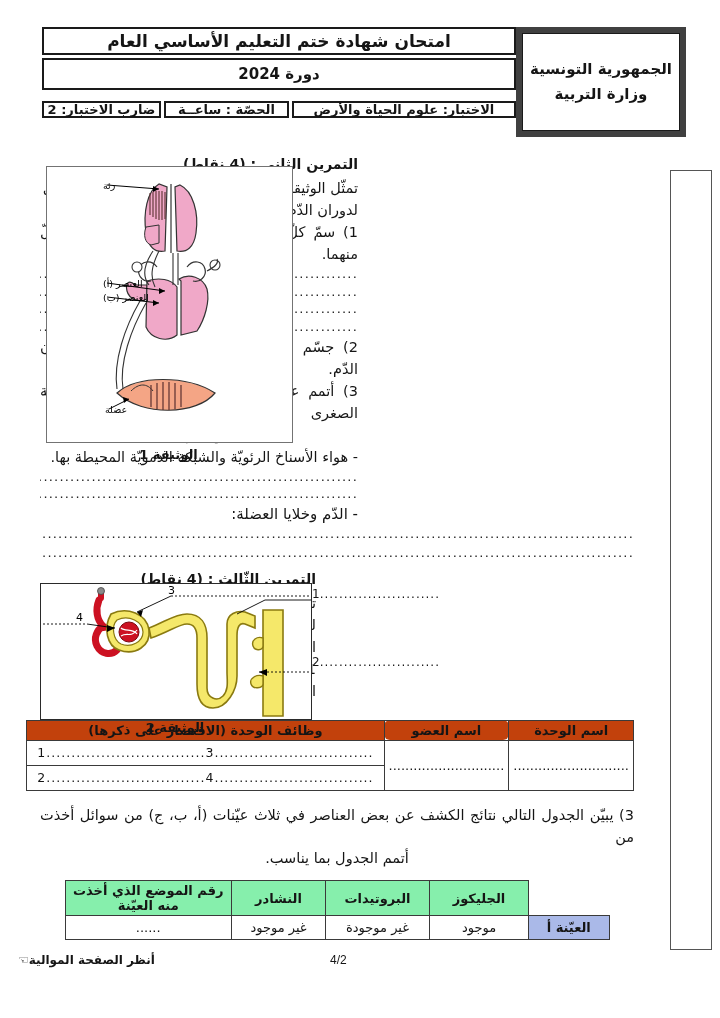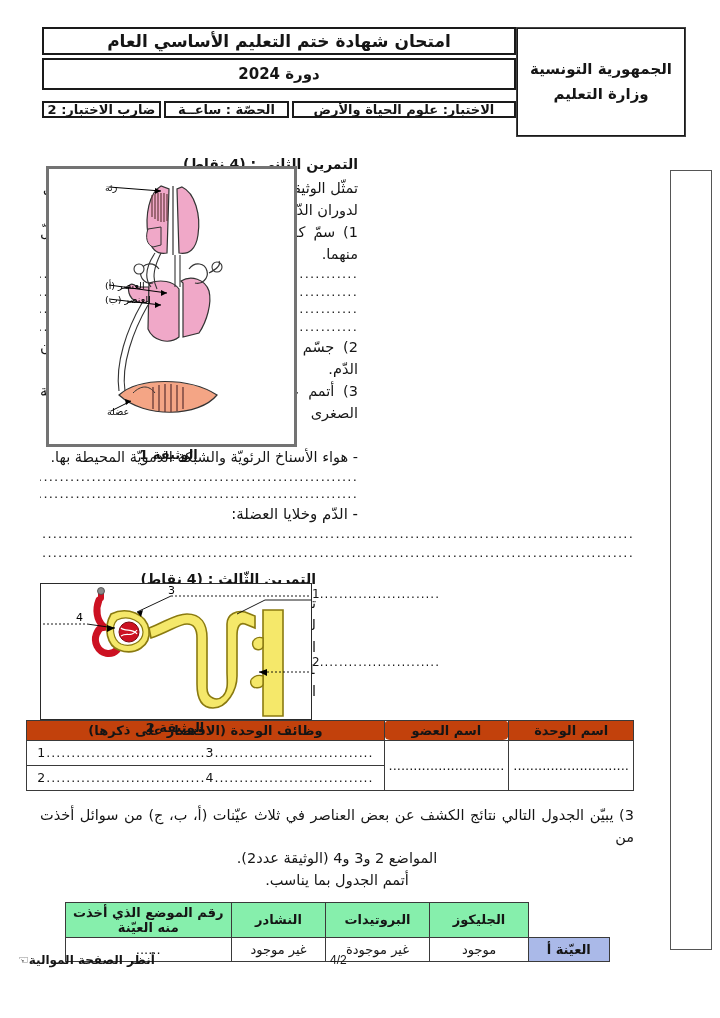--- a/index.html
+++ b/index.html
@@ -12,21 +12,21 @@
     overflow:hidden;
   }
   .page{position:relative;width:720px;height:1018px;}
 
   
   .header-wrap{
     position:absolute;left:38px;top:27px;width:648px;height:110px;
     display:flex;flex-direction:row;
   }
   .hdr-outer{
-    border:1px solid #404040;
+    border:6px solid #404040;
     box-shadow:0 0 0 1px #1a1a1a inset;
     padding:2px;
     box-sizing:border-box;
   }
   .hdr-right{
     width:170px;
     display:flex;flex-direction:column;align-items:center;justify-content:center;
     font-weight:bold;font-size:15px;line-height:1.7;letter-spacing:1px;
     box-sizing:border-box;
   }
@@ -65,21 +65,21 @@
   
   .content{
     position:absolute;left:40px;top:152px;width:594px;
   }
 
   
   .ex2-row{position:relative;}
   .fig1{
     position:absolute;left:6px;top:14px;
     width:245px;height:275px;
-    border:3px solid #737373;background:#fff;
+    border:1px solid #737373;background:#fff;
   }
   .fig1-cap{
     position:absolute;left:6px;top:295px;width:245px;
     text-align:center;font-weight:bold;font-size:13px;
   }
 
   .txtcol{
     width:318px;margin-right:auto;margin-left:0;
     font-size:14.5px;line-height:1.52;
     text-align:justify;
@@ -126,21 +126,21 @@
   .free-text{font-size:14.5px;line-height:1.5;text-align:justify;}
 </style>
 </head>
 <body>
 
 <div class="page">
 
   <div class="header-wrap">
     <div class="hdr-outer hdr-right">
       <div>الجمهورية  التونسية</div>
-      <div>وزارة  التعليم</div>
+      <div>وزارة  التربية</div>
     </div>
     <div class="hdr-left">
       <div class="hdr-row r1">
         <span class="title-main">امتحان شهادة ختم التعليم الأساسي العام</span>
       </div>
       <div class="hdr-row r2">
         <span class="title-sess">دورة 2024</span>
       </div>
       <div class="hdr-row r3">
         <div class="hdr-cell c1">الاختبار: علوم الحياة والأرض</div>
@@ -365,21 +365,20 @@
                   <span>2</span>
               </div>
             </td>
           </tr>
         </tbody>
       </table>
     </div>
 
     <div class="free-text" style="margin-top:14px;width:594px;">
       <p class="q">3) يبيّن الجدول التالي نتائج الكشف عن بعض العناصر في ثلاث عيّنات (أ، ب، ج) من سوائل أخذت من</p>
-      <p class="q" style="text-align:center;">المواضع 2 و3 و4 (الوثيقة عدد2).</p>
       <p class="q" style="text-align:center;">أتمم الجدول بما يناسب.</p>
     </div>
 
     <div style="margin-top:10px;">
       <table class="tbl t2">
         <thead>
           <tr>
             <th style="width:72px;border:none;background:transparent;"></th>
             <th style="width:90px;">الجليكوز</th>
             <th style="width:95px;">البروتيدات</th>

